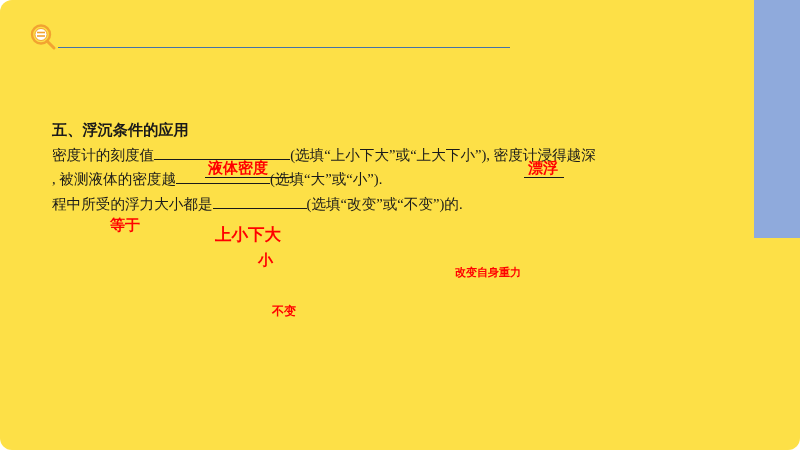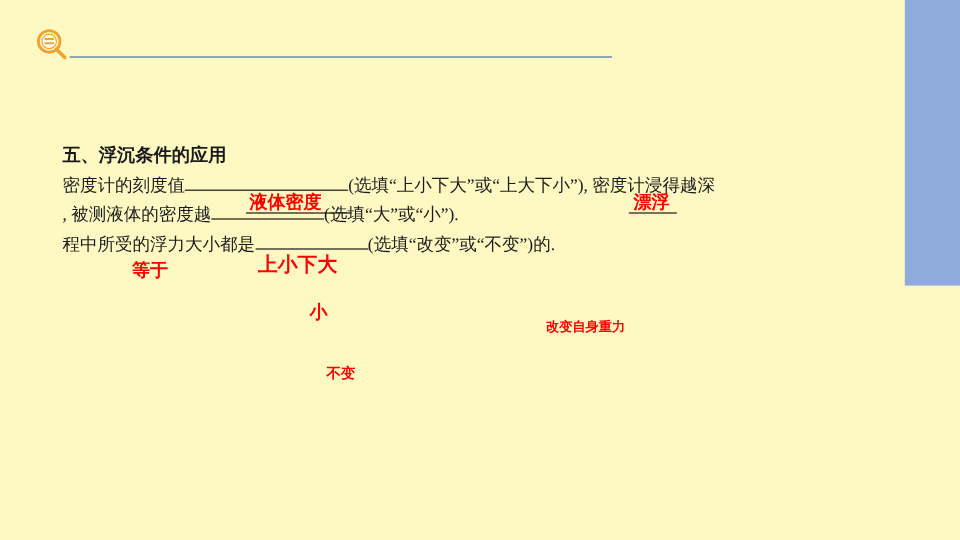--- a/index.html
+++ b/index.html
@@ -10,21 +10,22 @@
     width: 800px;
     height: 450px;
     background: #ffffff;
     font-family: "Liberation Serif", serif;
     overflow: hidden;
     position: relative;
   }
   .slide {
     position: absolute;
     inset: 0;
-    background: #fef9c3;
+    background: #fde047;
+    border-radius: 12px;
   }
   
   .magnifier {
     position: absolute;
     left: 28px;
     top: 22px;
     width: 30px;
     height: 30px;
   }
   .magnifier svg { display: block; }
@@ -82,21 +83,21 @@
   .answer {
     position: absolute;
     color: #ff0000;
     font-weight: bold;
     font-family: "Liberation Serif", serif;
     white-space: nowrap;
   }
   .a1 { left: 208px; top: 159px; font-size: 15px; }
   .a2 { left: 528px; top: 159px; font-size: 15px; }
   .a3 { left: 110px; top: 190px; font-size: 15px; margin-top: 26px; }
-  .a4 { left: 215px; top: 210px; font-size: 16.5px; }
+  .a4 { left: 215px; top: 224px; font-size: 16.5px; }
   .a5 { left: 258px; top: 251px; font-size: 15px; }
   .a6 { left: 455px; top: 265px; font-size: 11px; }
   .a7 { left: 272px; top: 303px; font-size: 12px; }
 
   
   .u1 { position:absolute; left:205px; top:177px; width:88px; border-top:1px solid #1a1a1a; }
   .u2 { position:absolute; left:524px; top:177px; width:40px; border-top:1px solid #1a1a1a; }
 </style>
 </head>
 <body>

